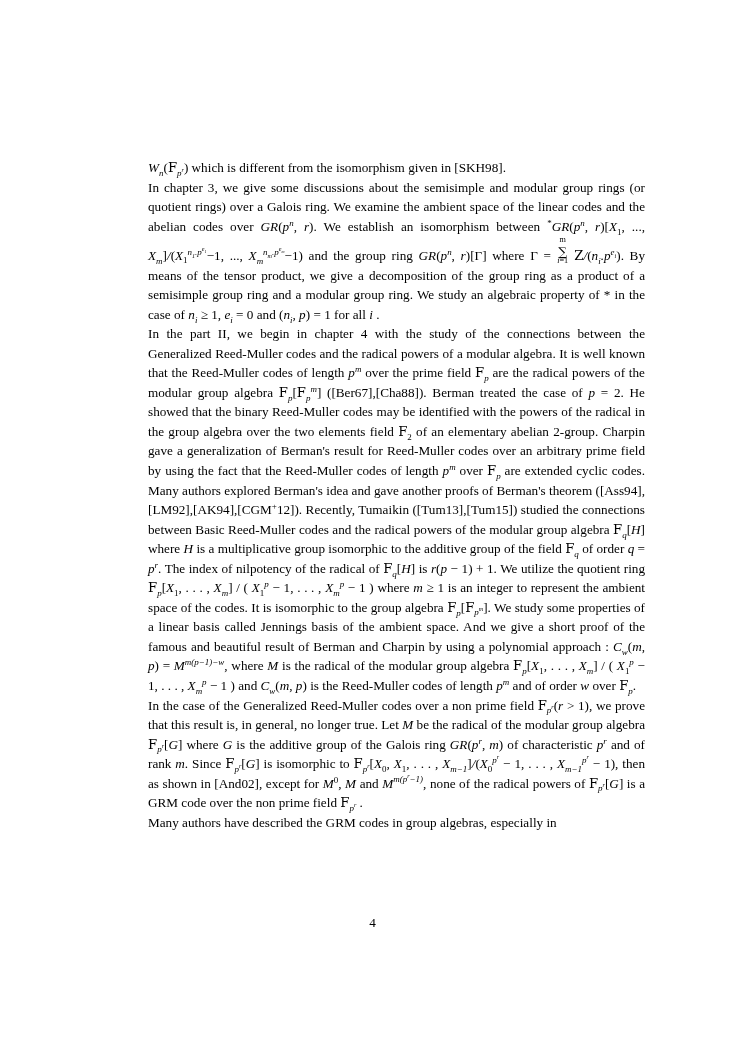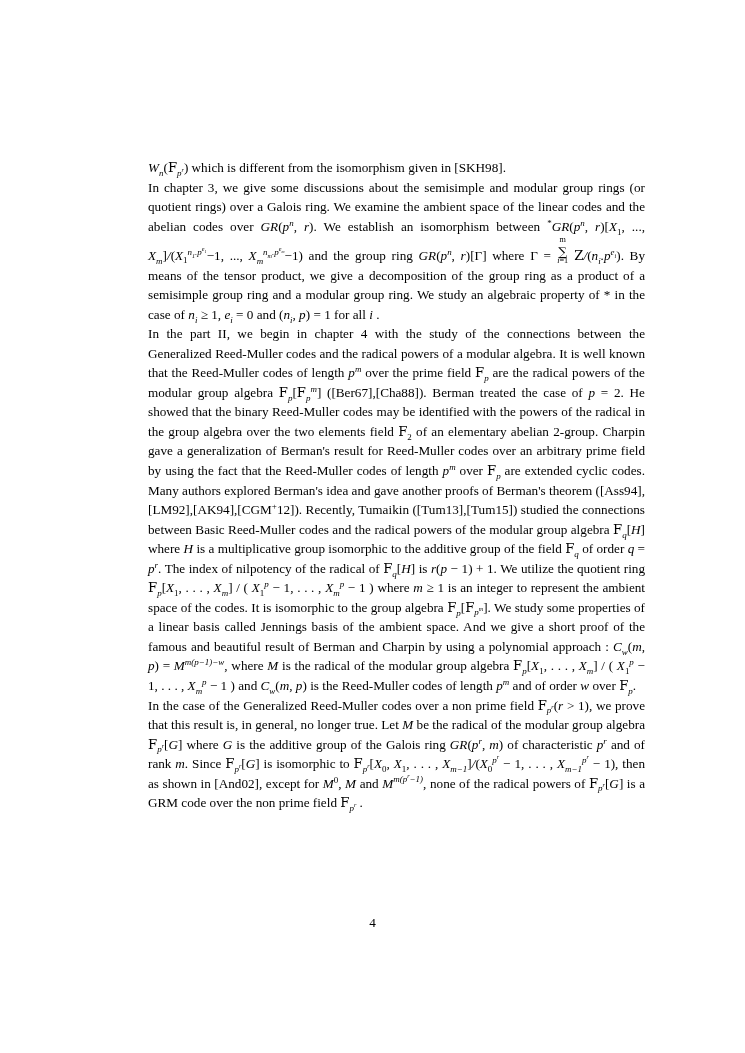--- a/index.html
+++ b/index.html
@@ -84,16 +84,19 @@
   </p>
 
   <p class="para">
     In the part II, we begin in chapter 4 with the study of the connections between the Generalized Reed-Muller codes and the radical powers of a modular algebra. It is well known that the Reed-Muller codes of length <span class="math">p<sup>m</sup></span> over the prime field <span class="bb">F</span><sub class="math">p</sub> are the radical powers of the modular group algebra <span class="bb">F</span><sub class="math">p</sub>[<span class="bb">F</span><sub class="math">p</sub><sup class="math">m</sup>] ([Ber67],[Cha88]). Berman treated the case of <span class="math">p</span> = 2. He showed that the binary Reed-Muller codes may be identified with the powers of the radical in the group algebra over the two elements field <span class="bb">F</span><sub>2</sub> of an elementary abelian 2-group. Charpin gave a generalization of Berman's result for Reed-Muller codes over an arbitrary prime field by using the fact that the Reed-Muller codes of length <span class="math">p<sup>m</sup></span> over <span class="bb">F</span><sub class="math">p</sub> are extended cyclic codes. Many authors explored Berman's idea and gave another proofs of Berman's theorem ([Ass94],[LM92],[AK94],[CGM<sup>+</sup>12]). Recently, Tumaikin ([Tum13],[Tum15]) studied the connections between Basic Reed-Muller codes and the radical powers of the modular group algebra <span class="bb">F</span><sub class="math">q</sub>[<span class="math">H</span>] where <span class="math">H</span> is a multiplicative group isomorphic to the additive group of the field <span class="bb">F</span><sub class="math">q</sub> of order <span class="math">q</span> = <span class="math">p<sup>r</sup></span>. The index of nilpotency of the radical of <span class="bb">F</span><sub class="math">q</sub>[<span class="math">H</span>] is <span class="math">r</span>(<span class="math">p</span> − 1) + 1. We utilize the quotient ring <span class="bb">F</span><sub class="math">p</sub>[<span class="math">X</span><sub>1</sub>, . . . , <span class="math">X<sub>m</sub></span>] / ( <span class="math">X</span><sub>1</sub><sup class="math">p</sup> − 1, . . . , <span class="math">X<sub>m</sub><sup>p</sup></span> − 1 ) where <span class="math">m</span> ≥ 1 is an integer to represent the ambient space of the codes. It is isomorphic to the group algebra <span class="bb">F</span><sub class="math">p</sub>[<span class="bb">F</span><sub class="math">p<sup>m</sup></sub>]. We study some properties of a linear basis called Jennings basis of the ambient space. And we give a short proof of the famous and beautiful result of Berman and Charpin by using a polynomial approach : <span class="math">C<sub>w</sub></span>(<span class="math">m</span>, <span class="math">p</span>) = <span class="math">M<sup>m(p−1)−w</sup></span>, where <span class="math">M</span> is the radical of the modular group algebra <span class="bb">F</span><sub class="math">p</sub>[<span class="math">X</span><sub>1</sub>, . . . , <span class="math">X<sub>m</sub></span>] / ( <span class="math">X</span><sub>1</sub><sup class="math">p</sup> − 1, . . . , <span class="math">X<sub>m</sub><sup>p</sup></span> − 1 ) and <span class="math">C<sub>w</sub></span>(<span class="math">m</span>, <span class="math">p</span>) is the Reed-Muller codes of length <span class="math">p<sup>m</sup></span> and of order <span class="math">w</span> over <span class="bb">F</span><sub class="math">p</sub>.
   </p>
 
   <p class="para">
     In the case of the Generalized Reed-Muller codes over a non prime field <span class="bb">F</span><sub class="math">p<sup>r</sup></sub>(<span class="math">r</span> &gt; 1), we prove that this result is, in general, no longer true. Let <span class="math">M</span> be the radical of the modular group algebra <span class="bb">F</span><sub class="math">p<sup>r</sup></sub>[<span class="math">G</span>] where <span class="math">G</span> is the additive group of the Galois ring <span class="math">GR</span>(<span class="math">p<sup>r</sup></span>, <span class="math">m</span>) of characteristic <span class="math">p<sup>r</sup></span> and of rank <span class="math">m</span>. Since <span class="bb">F</span><sub class="math">p<sup>r</sup></sub>[<span class="math">G</span>] is isomorphic to <span class="bb">F</span><sub class="math">p<sup>r</sup></sub>[<span class="math">X</span><sub>0</sub>, <span class="math">X</span><sub>1</sub>, . . . , <span class="math">X<sub>m−1</sub></span>]<span class="math">/</span>(<span class="math">X</span><sub>0</sub><sup class="math">p<sup>r</sup></sup> − 1, . . . , <span class="math">X<sub>m−1</sub><sup>p<sup>r</sup></sup></span> − 1), then as shown in [And02], except for <span class="math">M</span><sup>0</sup>, <span class="math">M</span> and <span class="math">M<sup>m(p<sup>r</sup>−1)</sup></span>, none of the radical powers of <span class="bb">F</span><sub class="math">p<sup>r</sup></sub>[<span class="math">G</span>] is a GRM code over the non prime field <span class="bb">F</span><sub class="math">p<sup>r</sup></sub> .
   </p>
 
+  <p class="para">
+    Many authors have described the GRM codes in group algebras, especially in
+  </p>
 
 </div>
 
 <div class="folio">4</div>
 
 </body></html>

